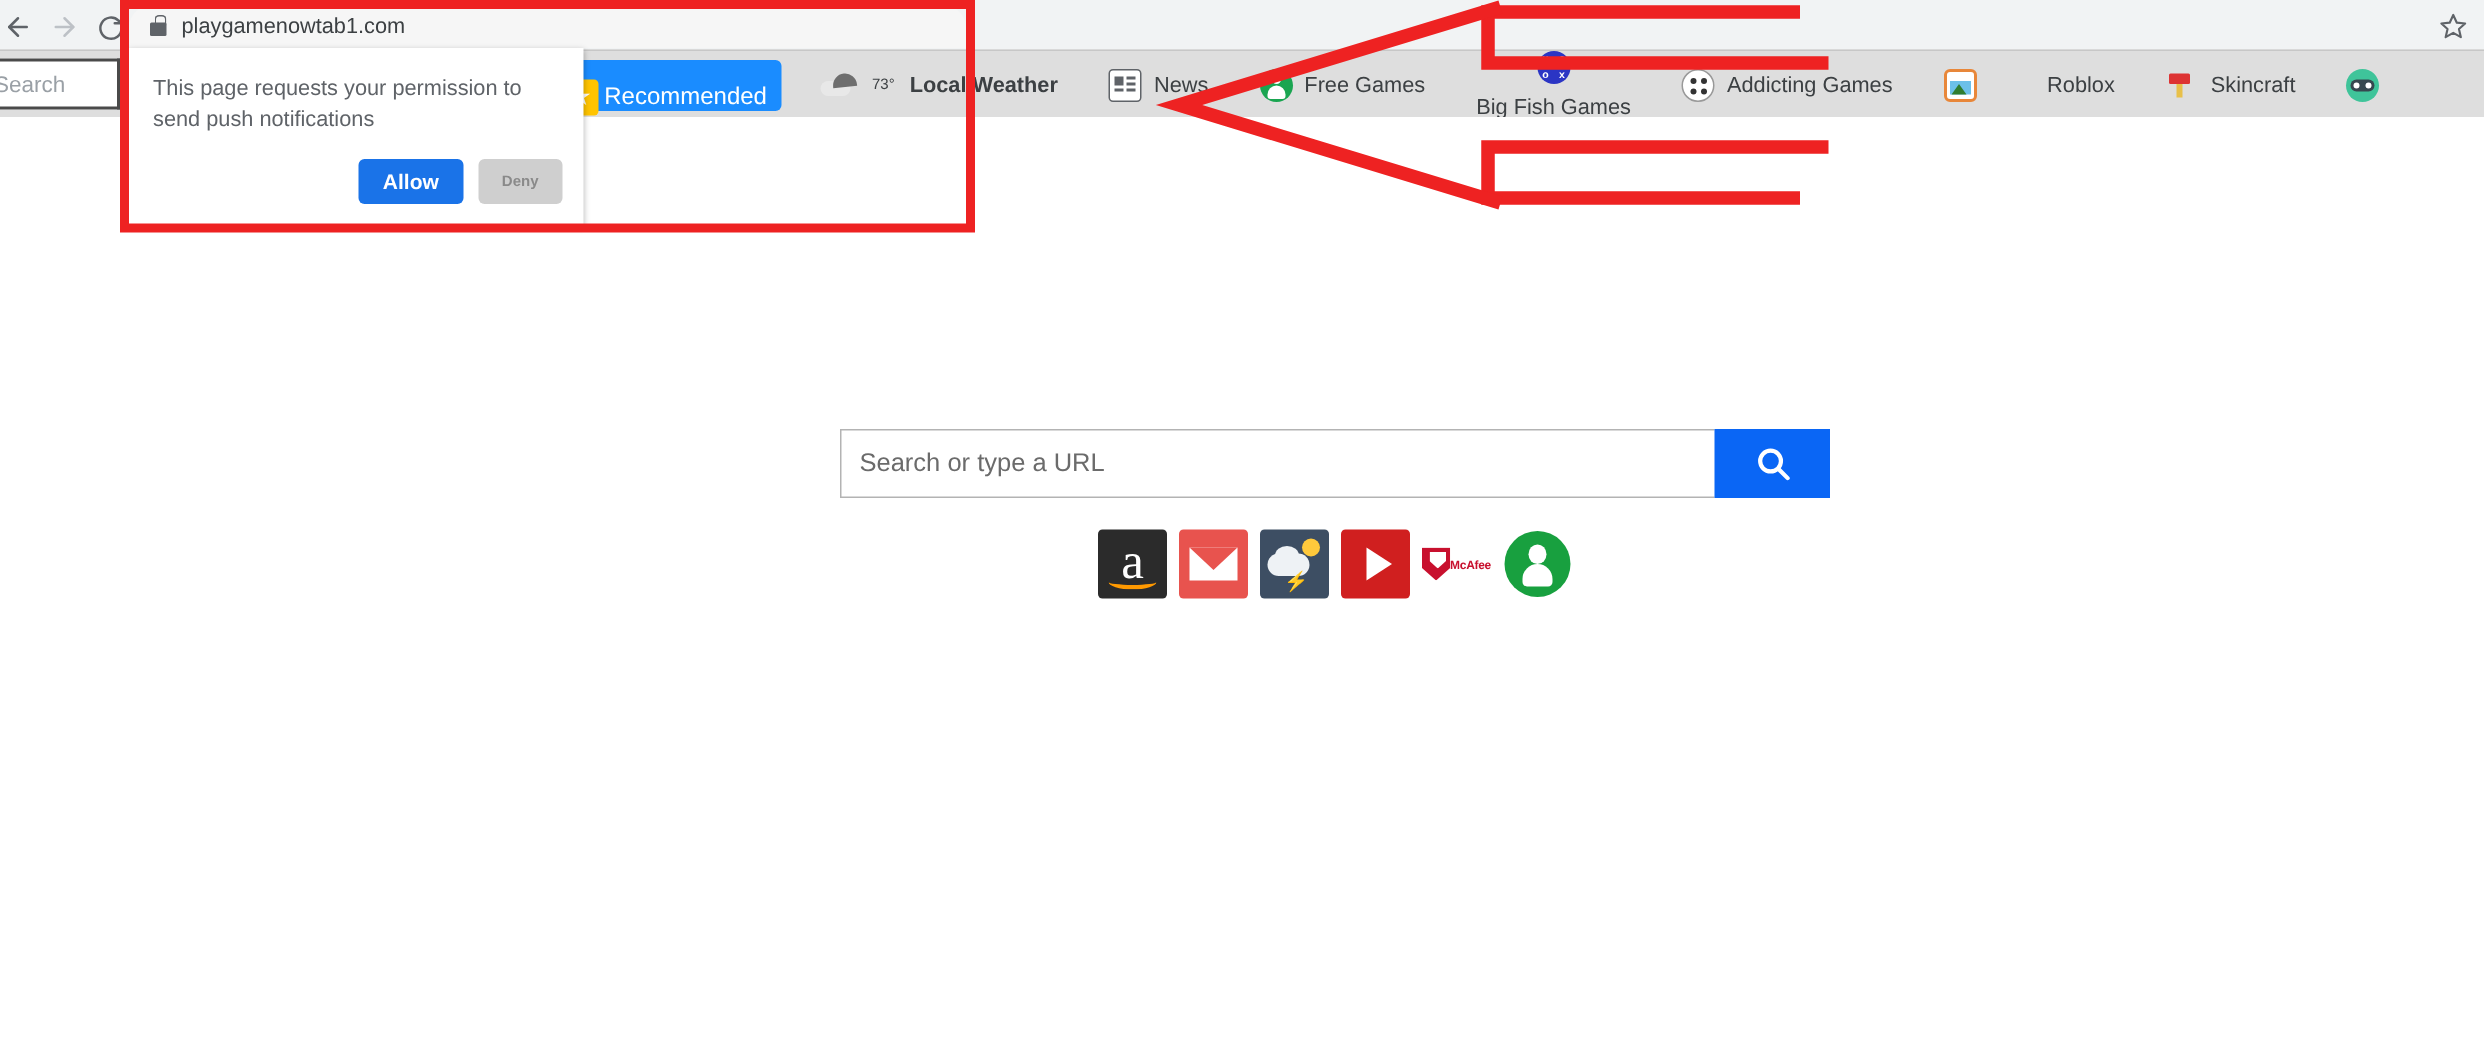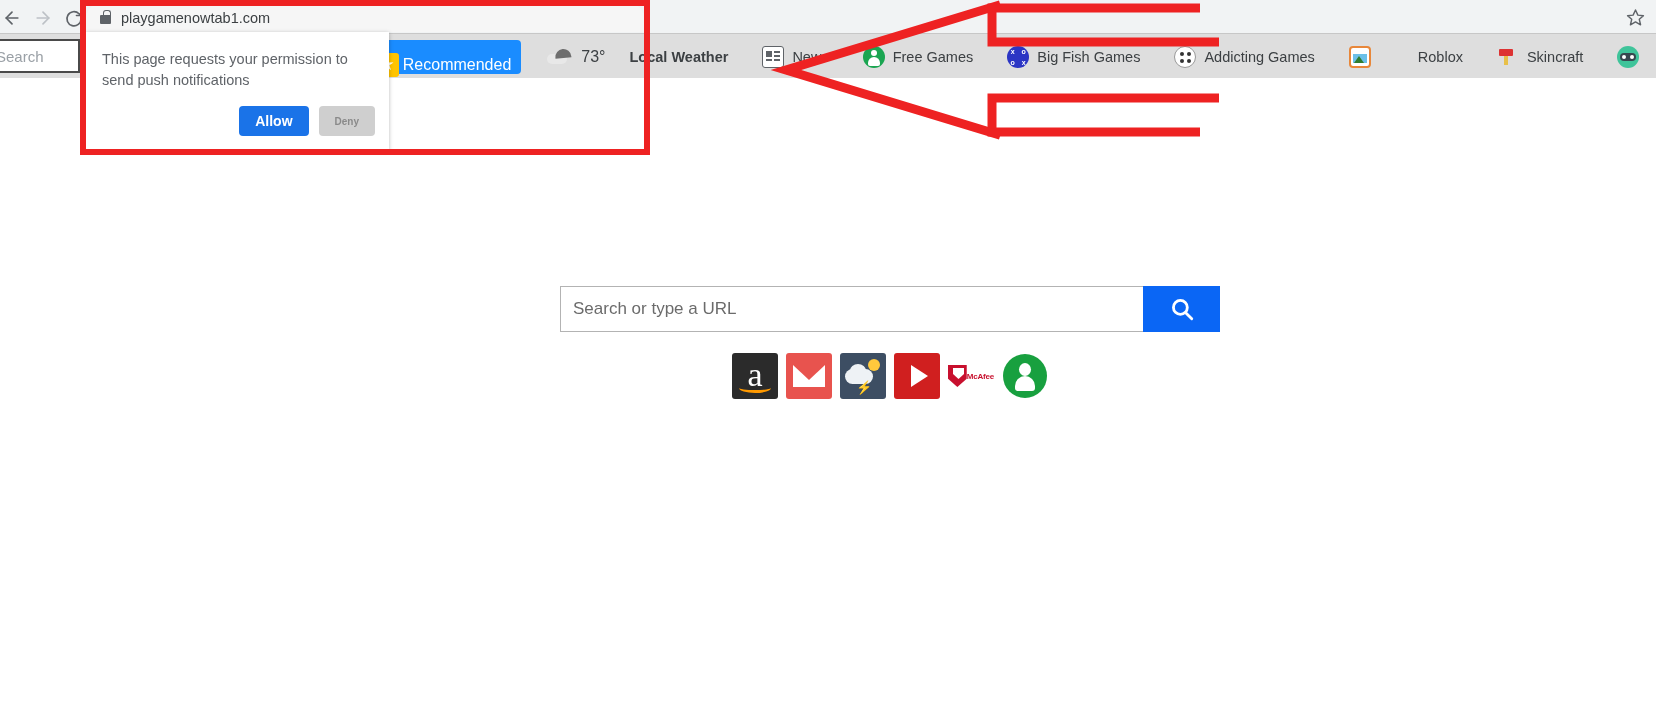--- a/index.html
+++ b/index.html
@@ -57,21 +57,21 @@
     position:absolute; left: 255px; top:0; height:45px;
     display:flex; align-items:center;
   }
   .ext-item {
     display:flex; align-items:center; gap: 8px;
     height: 45px; padding: 0 12px;
     color: #3c4043; font-size: 14.5px; white-space: nowrap;
   }
   .ext-item .lbl { font-size: 14.5px; text-align: right; }
   .ext-item.bold .lbl { font-weight: bold; }
-  .deg { font-size: 16px; color:#3c4043; margin-right:16px; }
+  .deg { font-size: 10px; color:#3c4043; margin-right:2px; }
 
   .pill-reco {
     background: #1a8cff; color: #fff;
     height: 34px; border-radius: 4px;
     display: flex; align-items: center; gap: 4px;
     padding: 16px 10px 0 6px; font-size: 16px;
     margin-left: 6px;
   }
   .star-badge {
     width: 24px; height: 24px; background:#ffc400; border-radius:3px;
@@ -281,21 +281,21 @@
       <div class="ext-item" style="margin-left:10px;">
         <span class="ico ico-news"></span>
         <span class="lbl">News</span>
       </div>
 
       <div class="ext-item" style="margin-left:10px;">
         <span class="ico ico-person"></span>
         <span class="lbl">Free Games</span>
       </div>
 
-      <div class="ext-item" style="margin-left:10px;">
+      <div class="ext-item" style="margin-left:10px;flex-direction:column;">
         <span class="ico ico-bfg">
             <span>x</span>
             <span>o</span>
             <span>o</span>
             <span>x</span>
           </span>
         <span class="lbl">Big Fish Games</span>
       </div>
 
       <div class="ext-item" style="margin-left:10px;">

